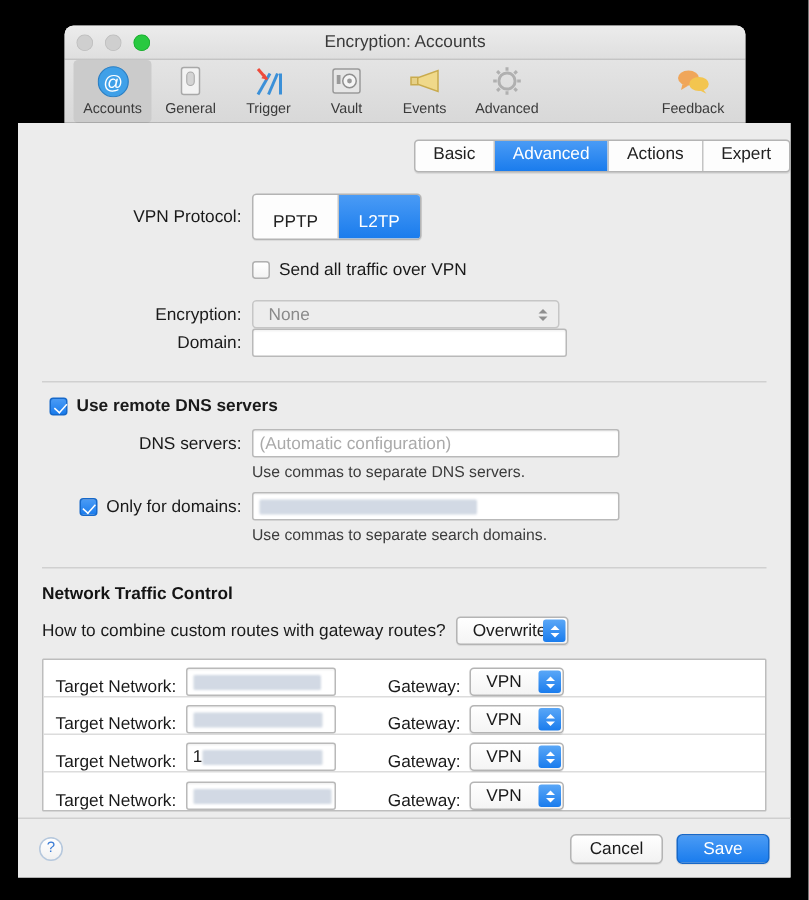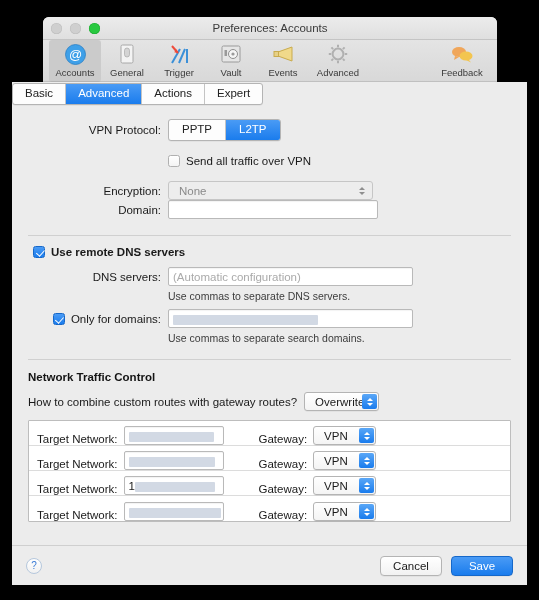--- a/index.html
+++ b/index.html
@@ -109,22 +109,22 @@
     position: absolute;
     left: 0; top: 0; right: 0;
     bottom: 40px;
     background: #ececec;
     overflow: hidden;
   }
 
   
   .tabbar {
     display: flex;
-    justify-content: flex-start;
-    padding-top: 1px;
+    justify-content: flex-end;
+    padding-top: 11px;
   }
   .tabs {
     display: flex;
     border: 0.5px solid #b4b4b4;
     border-radius: 3px;
     overflow: hidden;
     background: #fdfdfd;
     box-shadow: 0 0.5px 0.5px rgba(0,0,0,0.08);
   }
   .tab {
@@ -160,21 +160,21 @@
   
   .segmented {
     display: inline-flex;
     border: 0.5px solid #b4b4b4;
     border-radius: 3px;
     overflow: hidden;
     background: #fdfdfd;
     box-shadow: 0 0.5px 0.5px rgba(0,0,0,0.08);
   }
   .seg {
-    padding: 3px 13px 4px;
+    padding: 12px 13px 4px;
     font-size: 11.5px;
     line-height: 13px;
     border-right: 0.5px solid #c4c4c4;
     color: #222;
     cursor: default;
   }
   .seg:last-child { border-right: none; }
   .seg.on {
     background: linear-gradient(to bottom, #4a9bf5, #1a7ced);
     color: #fff;
@@ -385,21 +385,21 @@
 <body>
 
 <div class="window">
 
   <div class="titlebar">
     <div class="traffic">
       <span class="light gray"></span>
       <span class="light gray"></span>
       <span class="light green"></span>
     </div>
-    <div class="window-title">Preferences: Accounts</div>
+    <div class="window-title">Encryption: Accounts</div>
   </div>
 
   <div class="toolbar">
 
     <div class="tb-item selected">
       <span class="tb-icon">
         <svg width="21" height="21" viewBox="0 0 21 21">
           <circle cx="10.5" cy="10.5" r="10" fill="#3fa0e8"></circle>
           <circle cx="10.5" cy="10.5" r="10" fill="none" stroke="#2b7fc4" stroke-width="0.8"></circle>
           <text x="10.5" y="15" font-size="13" font-family="Liberation Sans, sans-serif" fill="#ffffff" text-anchor="middle">@</text>

